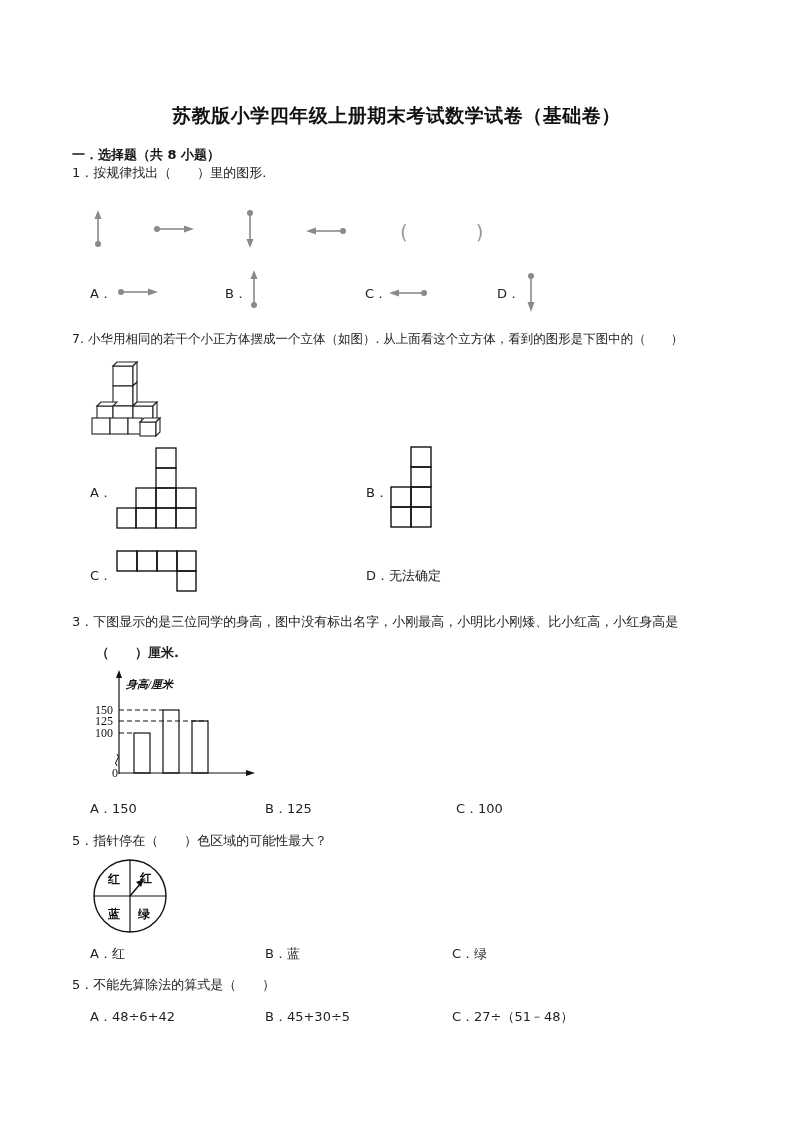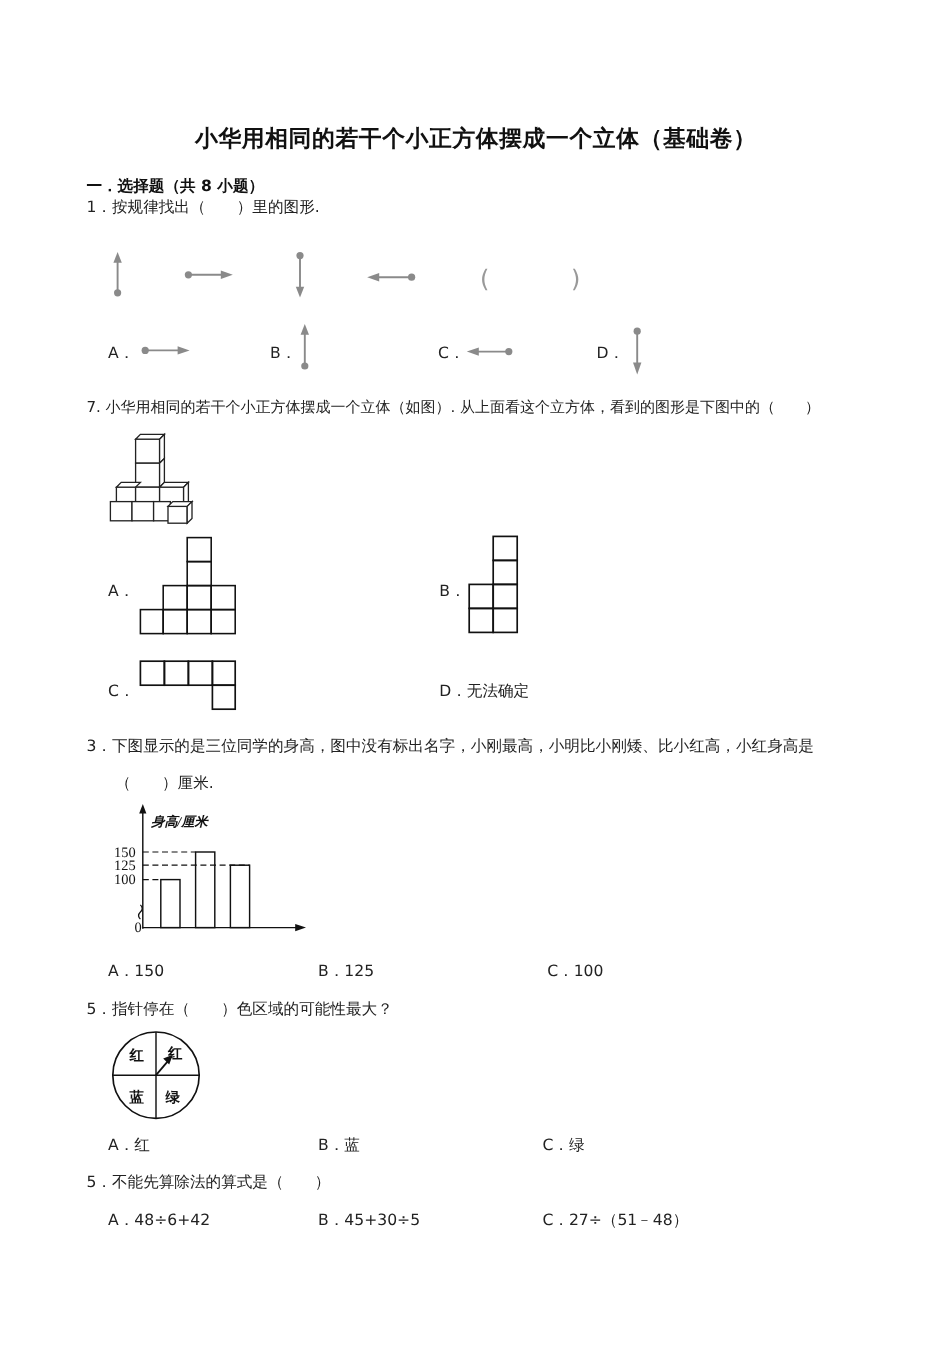--- a/index.html
+++ b/index.html
@@ -13,21 +13,21 @@
   .opt { font-size: 13px; font-family: "DejaVu Sans", sans-serif; color: #222; white-space: nowrap; }
   svg { position: absolute; overflow: visible; }
   .arrow-line { stroke: #8a8a8a; stroke-width: 1.6; fill: none; }
   .arrow-dot { fill: #8a8a8a; }
   .arrow-head { fill: #8a8a8a; }
   .paren { font-size: 20px; color: #999; font-family: "DejaVu Sans", sans-serif; }
 </style>
 </head>
 <body>
 
-<div class="abs title">小华用相同的若干个小正方体摆成一个立体（基础卷）</div>
+<div class="abs title">苏教版小学四年级上册期末考试数学试卷（基础卷）</div>
 <div class="abs section">一．选择题（共 8 小题）</div>
 
 <div class="abs q" style="left:72px; top:164px;">1．按规律找出（　　）里的图形.</div>
 
 <svg style="left:90px; top:210px;" width="20" height="40">
   <line class="arrow-line" x1="8" y1="34" x2="8" y2="6"></line>
   <circle class="arrow-dot" cx="8" cy="34" r="3"></circle>
   <polygon class="arrow-head" points="8,0 4.5,9 11.5,9"></polygon>
 </svg>
 <svg style="left:152px; top:222px;" width="45" height="14">
@@ -135,21 +135,21 @@
     <rect x="61" y="1" width="19" height="20"></rect>
     <rect x="61" y="21" width="19" height="20"></rect>
   </g>
 </svg>
 
 <div class="abs opt" style="left:366px; top:567px;">
   <span>D．</span><span>无法确定</span>
 </div>
 
 <div class="abs q" style="left:72px; top:613px;">3．下图显示的是三位同学的身高，图中没有标出名字，小刚最高，小明比小刚矮、比小红高，小红身高是</div>
-<div class="abs q" style="left:96px; top:644px;">（　　）厘米.</div>
+<div class="abs q" style="left:96px; top:644px;font-weight:bold;">（　　）厘米.</div>
 
 <svg style="left:88px; top:670px;" width="175" height="110">
   <g font-family="Liberation Serif, serif" font-size="12" fill="#111">
 
     <line x1="31" y1="104" x2="31" y2="6" stroke="#111" stroke-width="1.2"></line>
     <polygon points="31,0 28,8 34,8" fill="#111"></polygon>
 
     <line x1="31" y1="103" x2="160" y2="103" stroke="#111" stroke-width="1.2"></line>
     <polygon points="167,103 158,100 158,106" fill="#111"></polygon>
 

